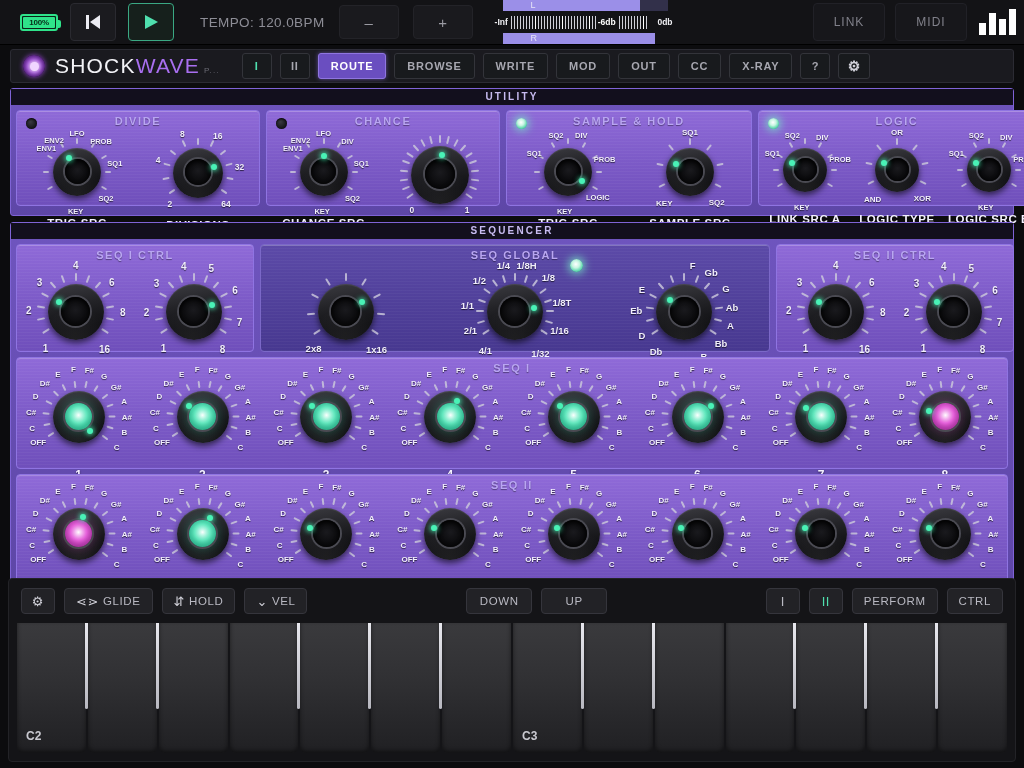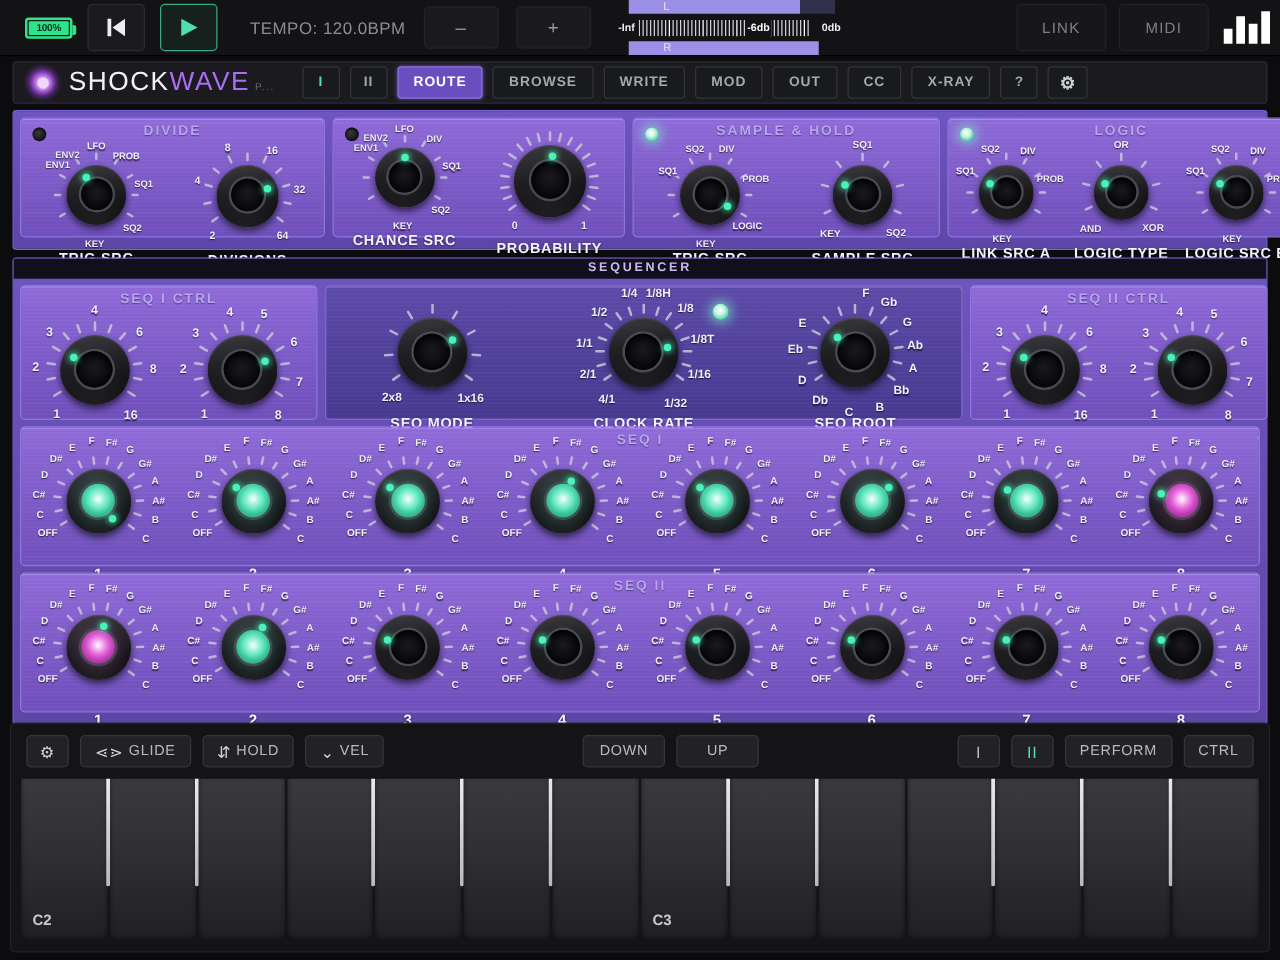--- a/index.html
+++ b/index.html
@@ -350,20 +350,21 @@
     <div class="pbtn">OUT</div>
     <div class="pbtn">CC</div>
     <div class="pbtn">X-RAY</div>
     <div class="pbtn narrow">?</div>
     <div class="pbtn gear">
       <span>⚙</span>
     </div>
   </div>
 
   <div class="panelgroup" style="margin-top:5px;">
+    <div class="group-title">UTILITY</div>
     <div class="panels" id="utility-panels">
         <div class="panel" style="flex: 0 0 244px; height: 96px;">
           <div class="panel-led"></div>
           <div class="panel-title">DIVIDE</div>
           <div class="knobrow">
             <div class="knobcell">
               <div class="knobarea" style="width: 96px; height: 90px;">
                 <div class="tickmark" style="width: 2px; height: 6px; left: 20.1532px; top: 57.5px; transform: rotate(-120deg);"></div>
                 <div class="tickmark" style="width: 2px; height: 6px; left: 16px; top: 42px; transform: rotate(-90deg);"></div>
                 <div class="tickmark" style="width: 2px; height: 6px; left: 20.1532px; top: 26.5px; transform: rotate(-60deg);"></div>
@@ -410,20 +411,21 @@
                 <div class="klabel" style="left: 77.1035px; top: 77.2121px; font-size: 8.5px;">64</div>
                 <div class="klabel" style="left: 20.8965px; top: 77.2121px; font-size: 8.5px;">2</div>
                 <div class="klabel" style="left: 9.05563px; top: 33.0213px; font-size: 8.5px;">4</div>
               </div>
               <div class="kcaption">DIVISIONS</div>
             </div>
           </div>
         </div>
         <div class="panel" style="flex: 0 0 234px; height: 96px;">
           <div class="panel-led"></div>
+          <div class="panel-title">CHANCE</div>
           <div class="knobrow">
             <div class="knobcell">
               <div class="knobarea" style="width: 96px; height: 90px;">
                 <div class="tickmark" style="width: 2px; height: 6px; left: 20.1532px; top: 57.5px; transform: rotate(-120deg);"></div>
                 <div class="tickmark" style="width: 2px; height: 6px; left: 16px; top: 42px; transform: rotate(-90deg);"></div>
                 <div class="tickmark" style="width: 2px; height: 6px; left: 20.1532px; top: 26.5px; transform: rotate(-60deg);"></div>
                 <div class="tickmark" style="width: 2px; height: 6px; left: 31.5px; top: 15.1532px; transform: rotate(-30deg);"></div>
                 <div class="tickmark" style="width: 2px; height: 6px; left: 47px; top: 11px; transform: rotate(0deg);"></div>
                 <div class="tickmark" style="width: 2px; height: 6px; left: 62.5px; top: 15.1532px; transform: rotate(30deg);"></div>
                 <div class="tickmark" style="width: 2px; height: 6px; left: 73.8468px; top: 26.5px; transform: rotate(60deg);"></div>
@@ -659,20 +661,21 @@
                 <div class="klabel" style="left: 82.9361px; top: 88.0365px; font-size: 10px;">8</div>
                 <div class="klabel" style="left: 23.789px; top: 87.0041px; font-size: 10px;">1</div>
                 <div class="klabel" style="left: 7px; top: 51px; font-size: 10px;">2</div>
                 <div class="klabel" style="left: 16.9635px; top: 22.0639px; font-size: 10px;">3</div>
               </div>
               <div class="kcaption">SEQ 1 LAST STEP</div>
             </div>
           </div>
         </div>
         <div class="panel deep" style="flex: 0 0 510px; height: 108px;">
+          <div class="panel-title">SEQ GLOBAL</div>
           <div class="panel-led on" style="left: auto; right: 186px; top: 14px; width: 13px; height: 13px;"></div>
           <div class="knobrow" style="justify-content: space-around;">
             <div class="knobcell">
               <div class="knobarea" style="width: 108px; height: 102px;">
                 <div class="tickmark" style="width: 2px; height: 8px; left: 23.9837px; top: 66.5718px; transform: rotate(-124deg);"></div>
                 <div class="tickmark" style="width: 2px; height: 8px; left: 18.048px; top: 48.8318px; transform: rotate(-93deg);"></div>
                 <div class="tickmark" style="width: 2px; height: 8px; left: 22.0968px; top: 30.5685px; transform: rotate(-62deg);"></div>
                 <div class="tickmark" style="width: 2px; height: 8px; left: 34.9737px; top: 16.9991px; transform: rotate(-31deg);"></div>
                 <div class="tickmark" style="width: 2px; height: 8px; left: 53px; top: 12px; transform: rotate(0deg);"></div>
                 <div class="tickmark" style="width: 2px; height: 8px; left: 71.0263px; top: 16.9991px; transform: rotate(31deg);"></div>

